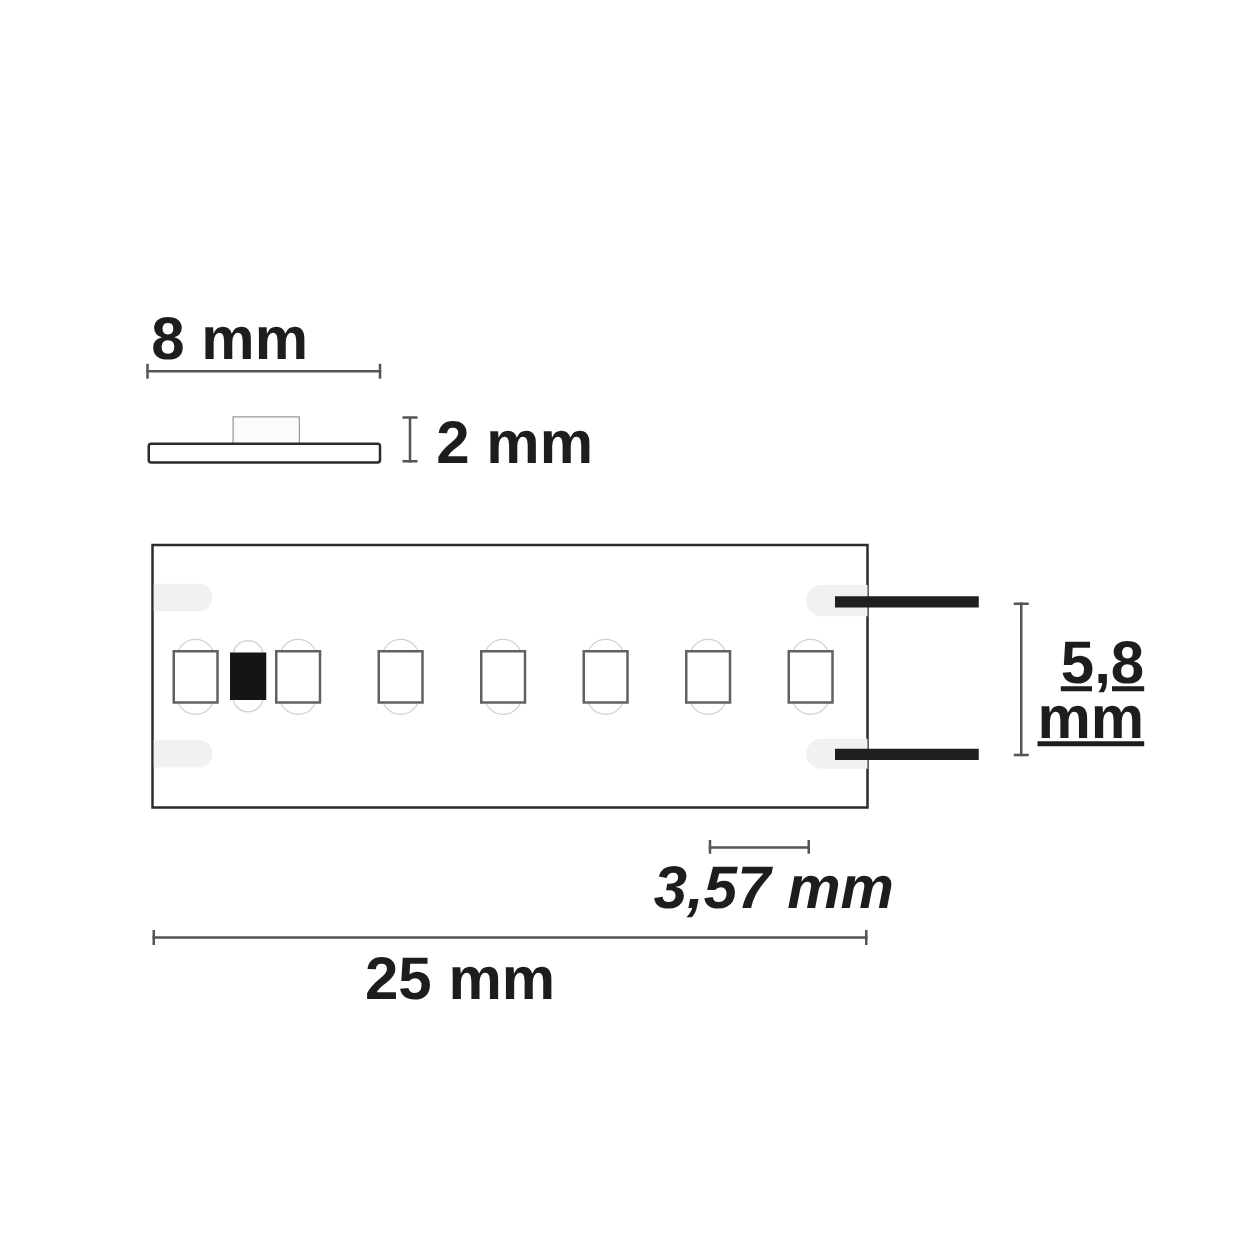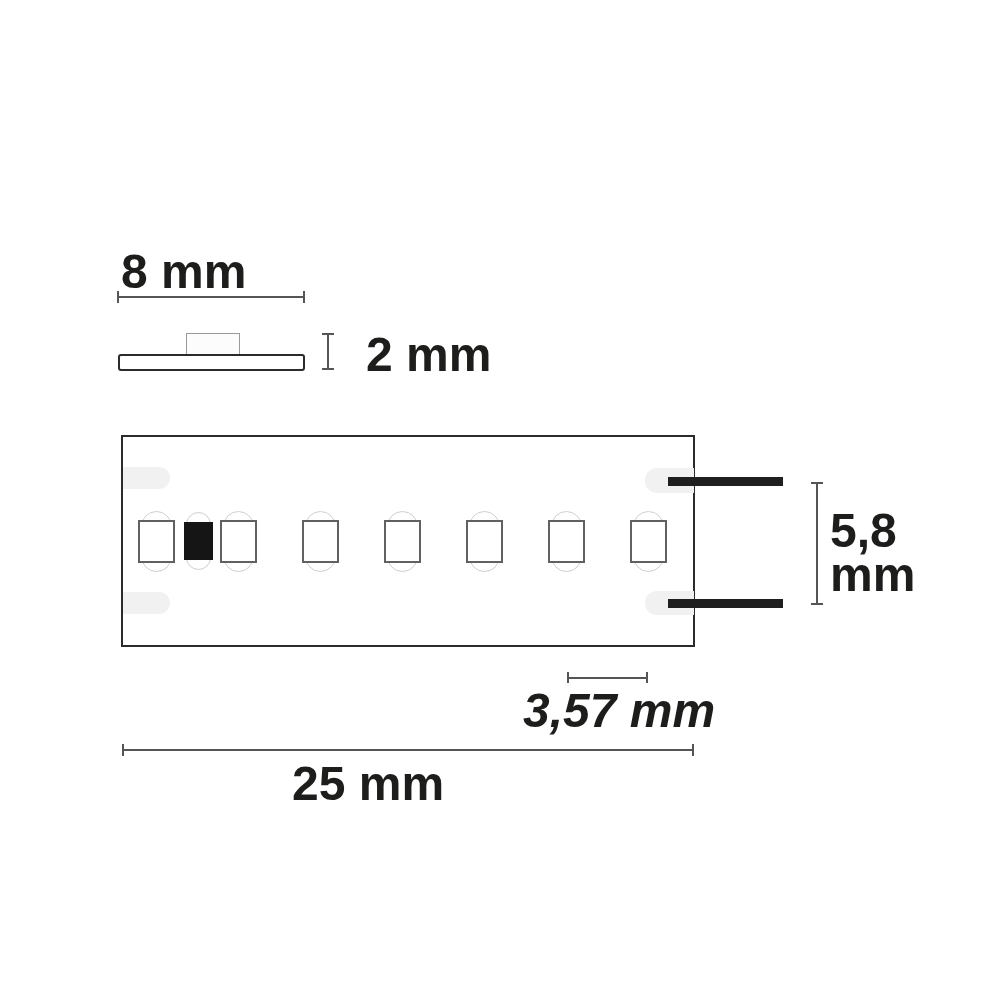--- a/index.html
+++ b/index.html
@@ -9,20 +9,21 @@
     --led-border:#616161;
     --glow:#cfcfcf;
     --pad:#f1f1f1;
     --resistor:#151515;
     --wire:#1f1f1f;
   }
   html,body{margin:0;padding:0;background:#fff;}
   .canvas{
     position:relative;width:1000px;height:1000px;background:#fff;overflow:hidden;
     font-family:"Liberation Sans","DejaVu Sans",sans-serif;
+    text-align:right;
   }
   .abs{position:absolute;}
   .dim-label{
     position:absolute;color:var(--text);font-weight:700;font-size:48px;
     line-height:1;white-space:nowrap;letter-spacing:0px;
   }
   .hline{position:absolute;height:2px;background:var(--line);}
   .vline{position:absolute;width:2px;background:var(--line);}
   .tick-v{position:absolute;width:2px;height:12px;background:var(--line);}
   .tick-h{position:absolute;width:12px;height:2px;background:var(--line);}
@@ -57,42 +58,42 @@
   .comp.led .oval{left:3px;right:3px;top:-9px;bottom:-9px;border-radius:17px;}
   .comp.resistor .oval{left:2px;right:2px;top:-10px;bottom:-10px;border-radius:14px;}
   .comp .body{position:absolute;left:0;top:0;right:0;bottom:0;box-sizing:border-box;}
   .comp.led .body{background:#fff;border:2px solid var(--led-border);}
   .comp.resistor .body{background:var(--resistor);}
 
   .wire{position:absolute;left:668px;width:115px;height:9px;background:var(--wire);}
   .wire.top{top:477px;}
   .wire.bottom{top:599px;}
 
-  .label-58{left:830px;top:509px;line-height:44px;font-size:48px;}
+  .label-58{left:830px;top:509px;line-height:44px;font-size:48px;text-decoration:underline;}
 </style>
 </head>
 <body>
 
 <div class="canvas">
 
   <div class="abs" style="left:0;top:0;width:0;height:0;">
     <div class="dim-label" style="left:121px;top:248px;">8 mm</div>
 
     <div class="hline" style="left:117px;top:296px;width:188px;"></div>
     <div class="tick-v" style="left:117px;top:291px;"></div>
     <div class="tick-v" style="left:303px;top:291px;"></div>
 
     <div class="chip"></div>
     <div class="base-strip"></div>
 
     <div class="vline" style="left:327px;top:334px;height:36px;"></div>
     <div class="tick-h" style="left:322px;top:333px;"></div>
     <div class="tick-h" style="left:322px;top:368px;"></div>
 
-    <div class="dim-label" style="left:349px;top:331px;margin-left:17px;">2 mm</div>
+    <div class="dim-label" style="left:349px;top:331px;">2 mm</div>
   </div>
 
   <div class="abs" style="left:0;top:0;width:0;height:0;">
     <div class="pcb"></div>
 
     <div class="pad left lt"></div>
     <div class="pad left lb"></div>
     <div class="pad right rt"></div>
     <div class="pad right rb"></div>
 

